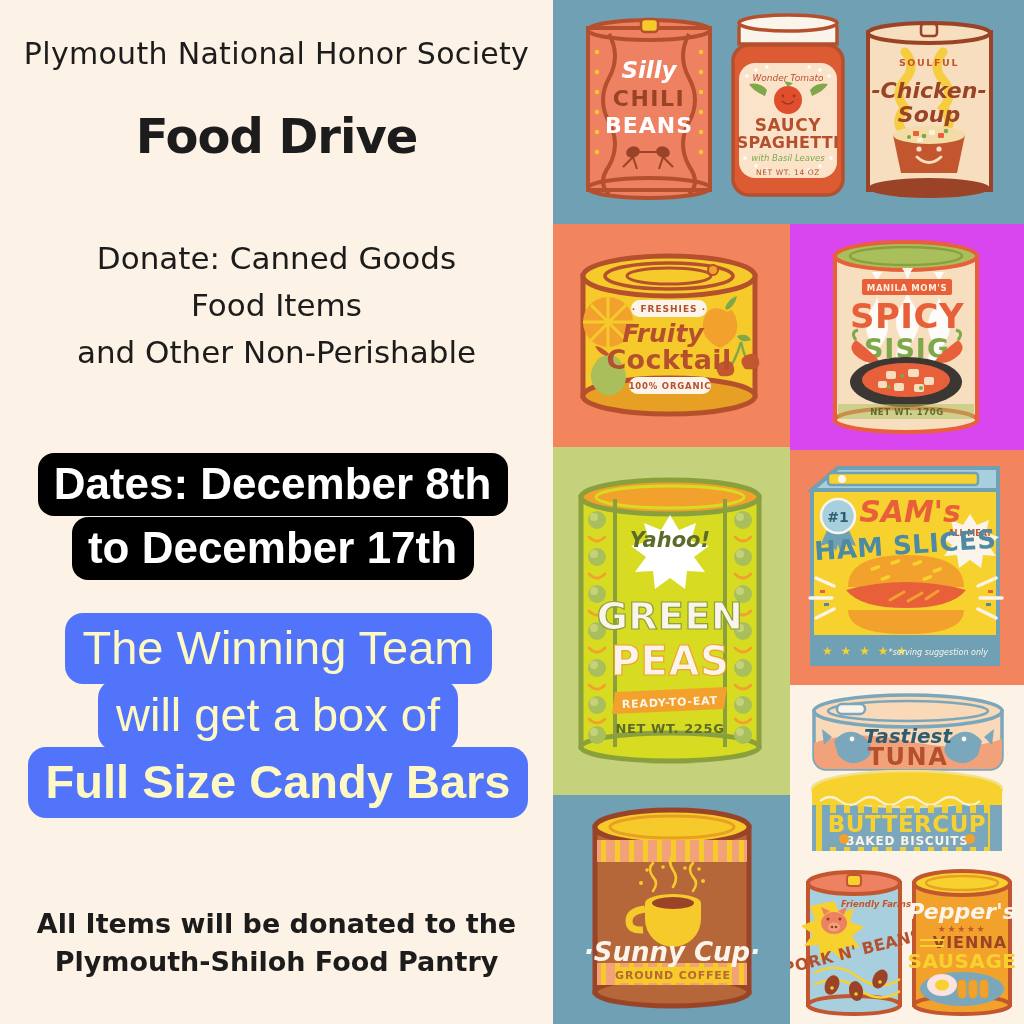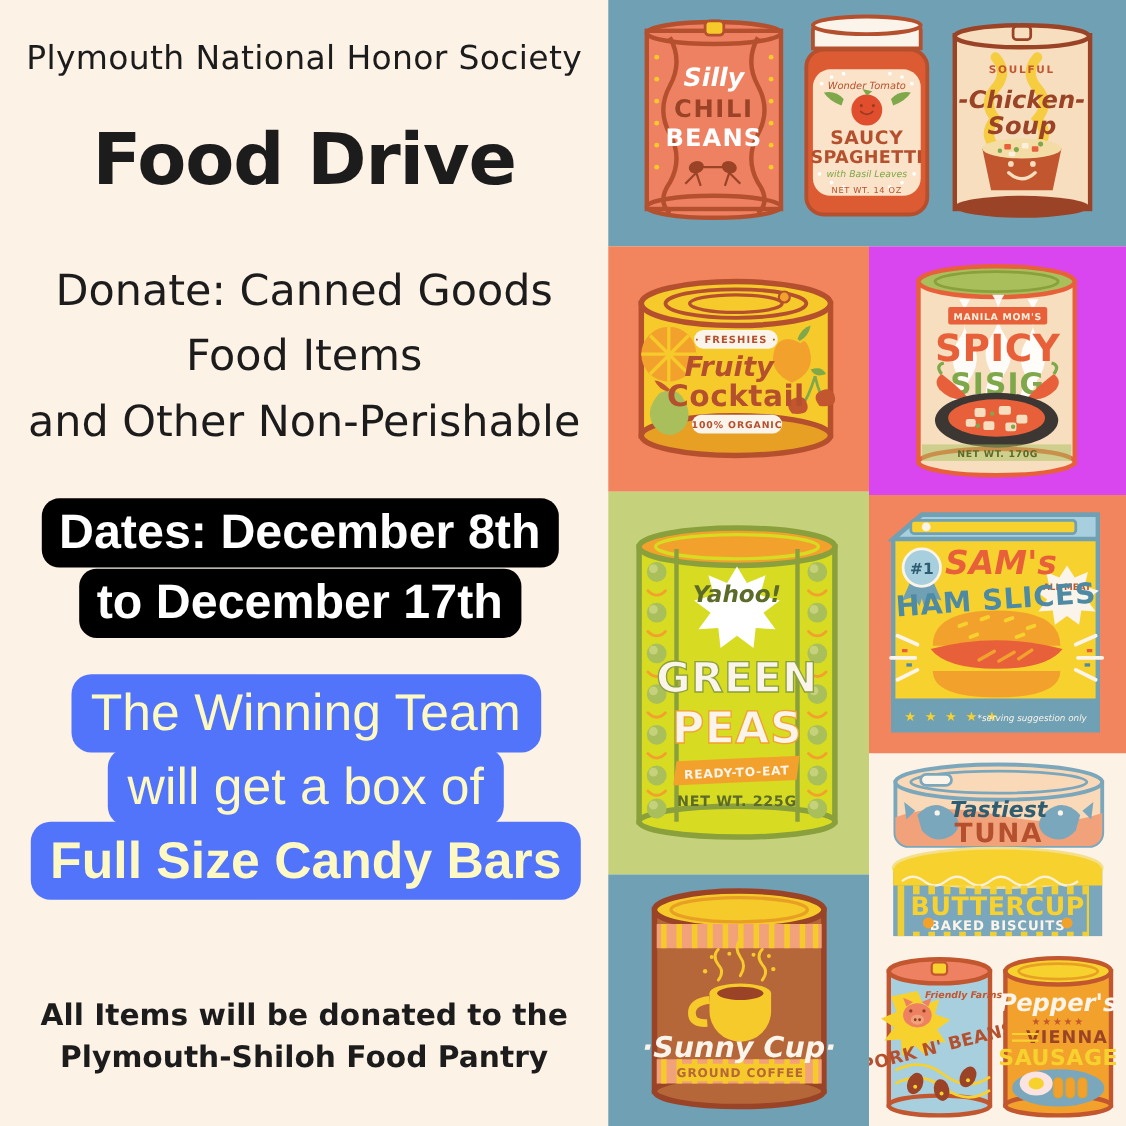--- a/index.html
+++ b/index.html
@@ -34,31 +34,31 @@
     font-size: 30px;
     font-weight: 400;
     letter-spacing: 0.3px;
     color: #1C1C1C;
   }
   .main-title {
     position: absolute;
     top: 108px; left: 0; width: 553px;
     text-align: center;
     font-family: "DejaVu Sans", sans-serif;
-    font-size: 65px;
+    font-size: 48px;
     font-weight: 700;
     letter-spacing: -1px;
     color: #1C1C1C;
   }
   .donate-text {
     position: absolute;
     top: 235px; left: 10px; width: 533px;
     text-align: center;
     font-family: "DejaVu Sans", sans-serif;
-    font-size: 39px;
+    font-size: 31px;
     font-weight: 400;
     line-height: 1.52;
     color: #1C1C1C;
   }
 
   
   .dates-banner {
     position: absolute;
     top: 452px; left: 8px; width: 530px;
     text-align: center;

